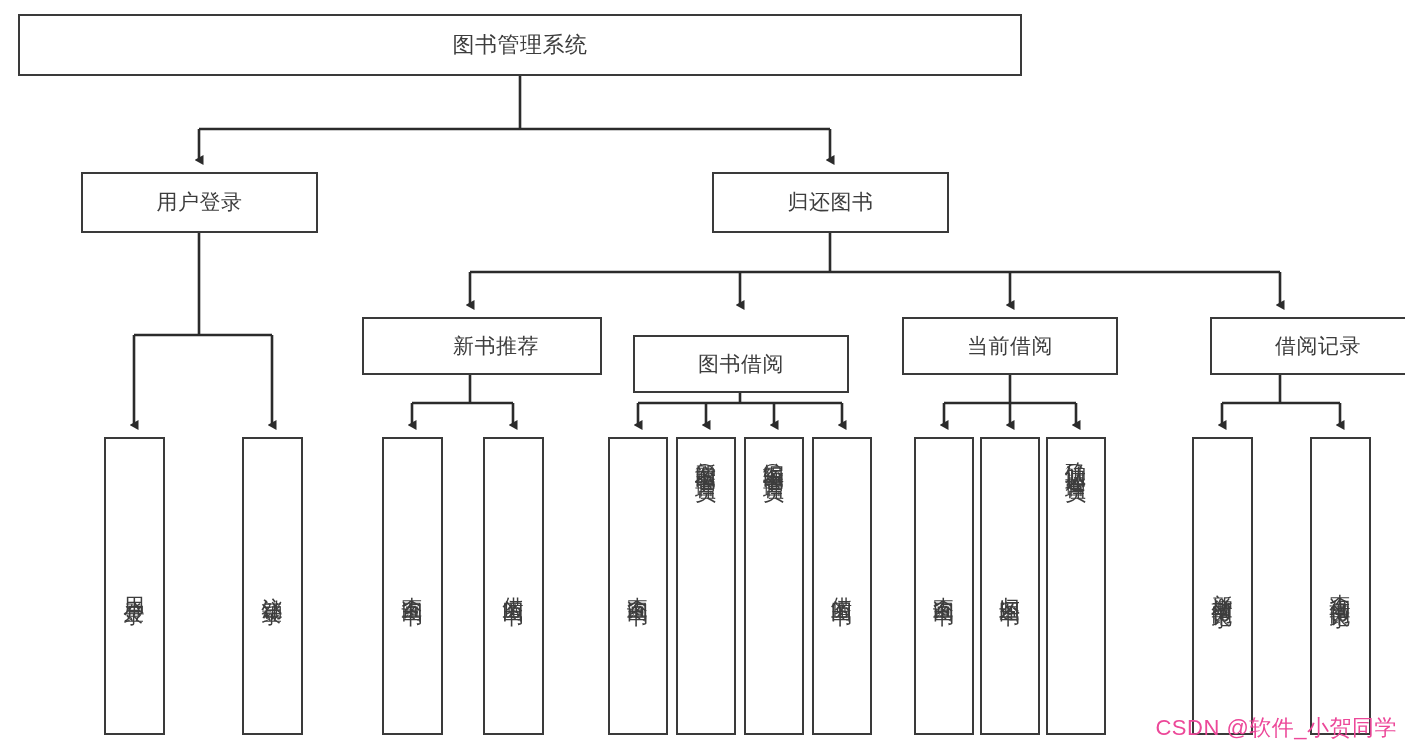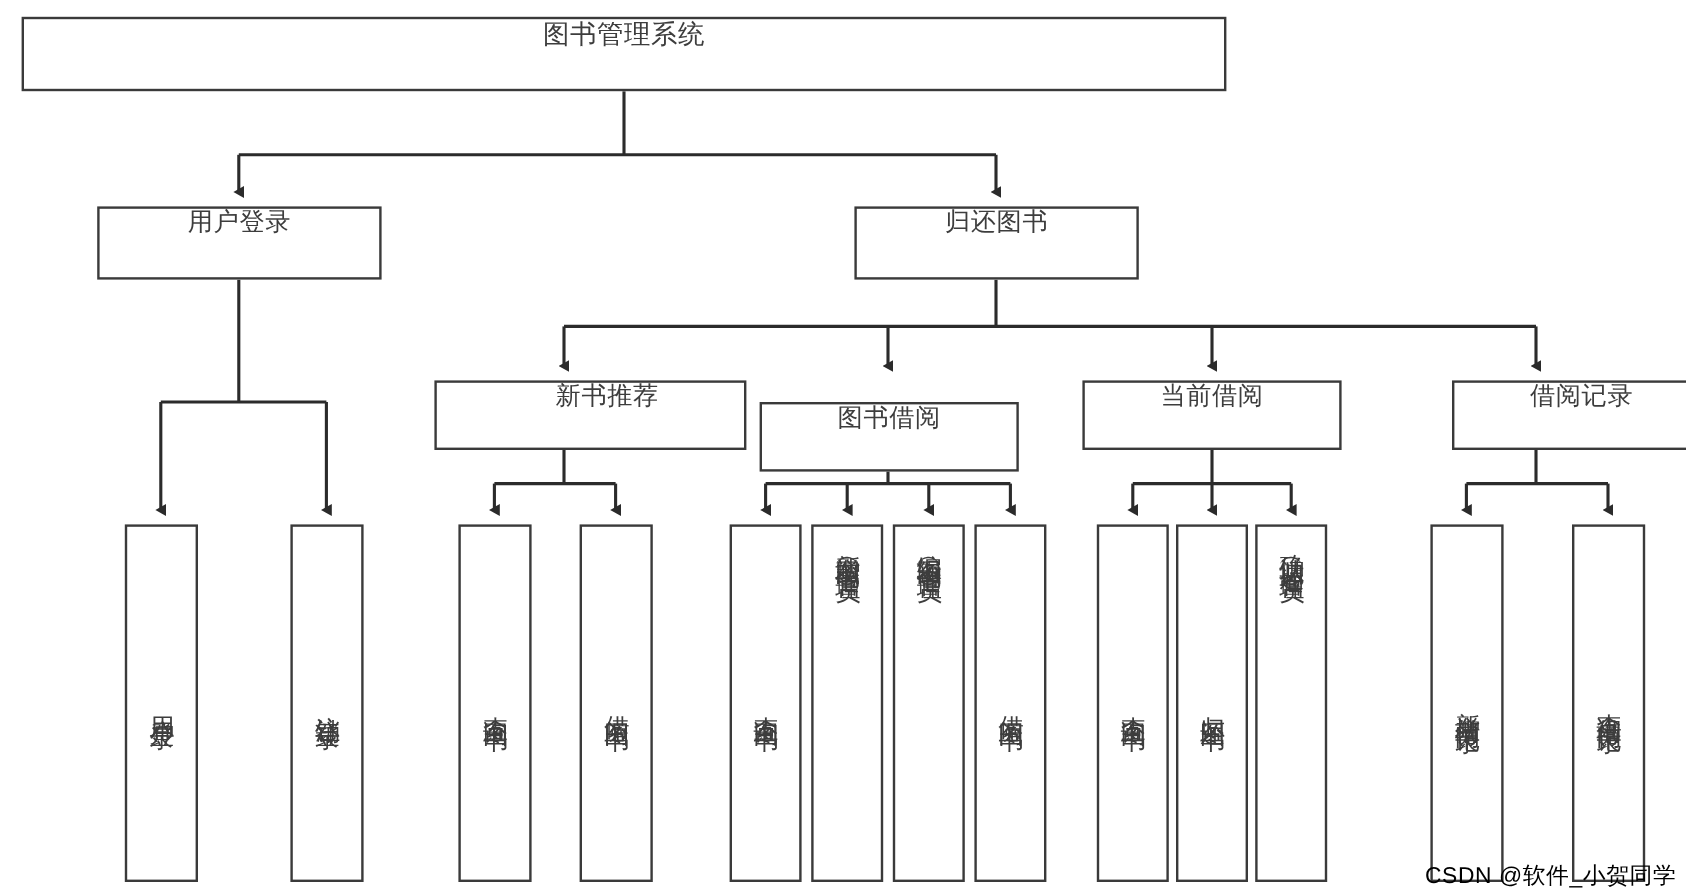--- a/index.html
+++ b/index.html
@@ -25,21 +25,21 @@
     width: 1405px;
     height: 747px;
     pointer-events: none;
   }
   .node {
     position: absolute;
     box-sizing: border-box;
     border: 2px solid #3a3a3a;
     background: #ffffff;
     display: flex;
-    align-items: flex-start;
+    align-items: center;
     justify-content: center;
     color: #404040;
   }
   .node-label {
     color: #3d3d3d;
     line-height: 1.15;
     text-align: center;
     white-space: nowrap;
   }
   
@@ -65,22 +65,22 @@
     white-space: nowrap;
   }
   .node.vert.align-mid {
     align-items: center;
     padding-top: 0;
   }
   #watermark {
     position: absolute;
     right: 8px;
     bottom: 4px;
-    font-size: 19px;
-    color: #000000;
+    font-size: 22px;
+    color: #ec4899;
     letter-spacing: 0.5px;
     white-space: nowrap;
     user-select: none;
   }
 </style>
 </head>
 <body>
 
 <div id="diagram-canvas">
 
@@ -138,21 +138,21 @@
     <span class="node-label">图书管理系统</span>
   </div>
 
   <div class="node horiz" style="left:81px; top:172px; width:237px; height:61px;">
     <span class="node-label">用户登录</span>
   </div>
   <div class="node horiz" style="left:712px; top:172px; width:237px; height:61px;">
     <span class="node-label">归还图书</span>
   </div>
 
-  <div class="node horiz" style="left:362px; top:317px; width:260px; height:58px;padding-left:28px;">
+  <div class="node horiz" style="left:362px; top:317px; width:240px; height:58px;padding-left:28px;">
     <span class="node-label">新书推荐</span>
   </div>
   <div class="node horiz" style="left:633px; top:317px; width:216px; height:58px;margin-top:18px;">
     <span class="node-label">图书借阅</span>
   </div>
   <div class="node horiz" style="left:902px; top:317px; width:216px; height:58px;">
     <span class="node-label">当前借阅</span>
   </div>
   <div class="node horiz" style="left:1172px; top:317px; width:216px; height:58px;margin-left:38px;">
     <span class="node-label">借阅记录</span>

